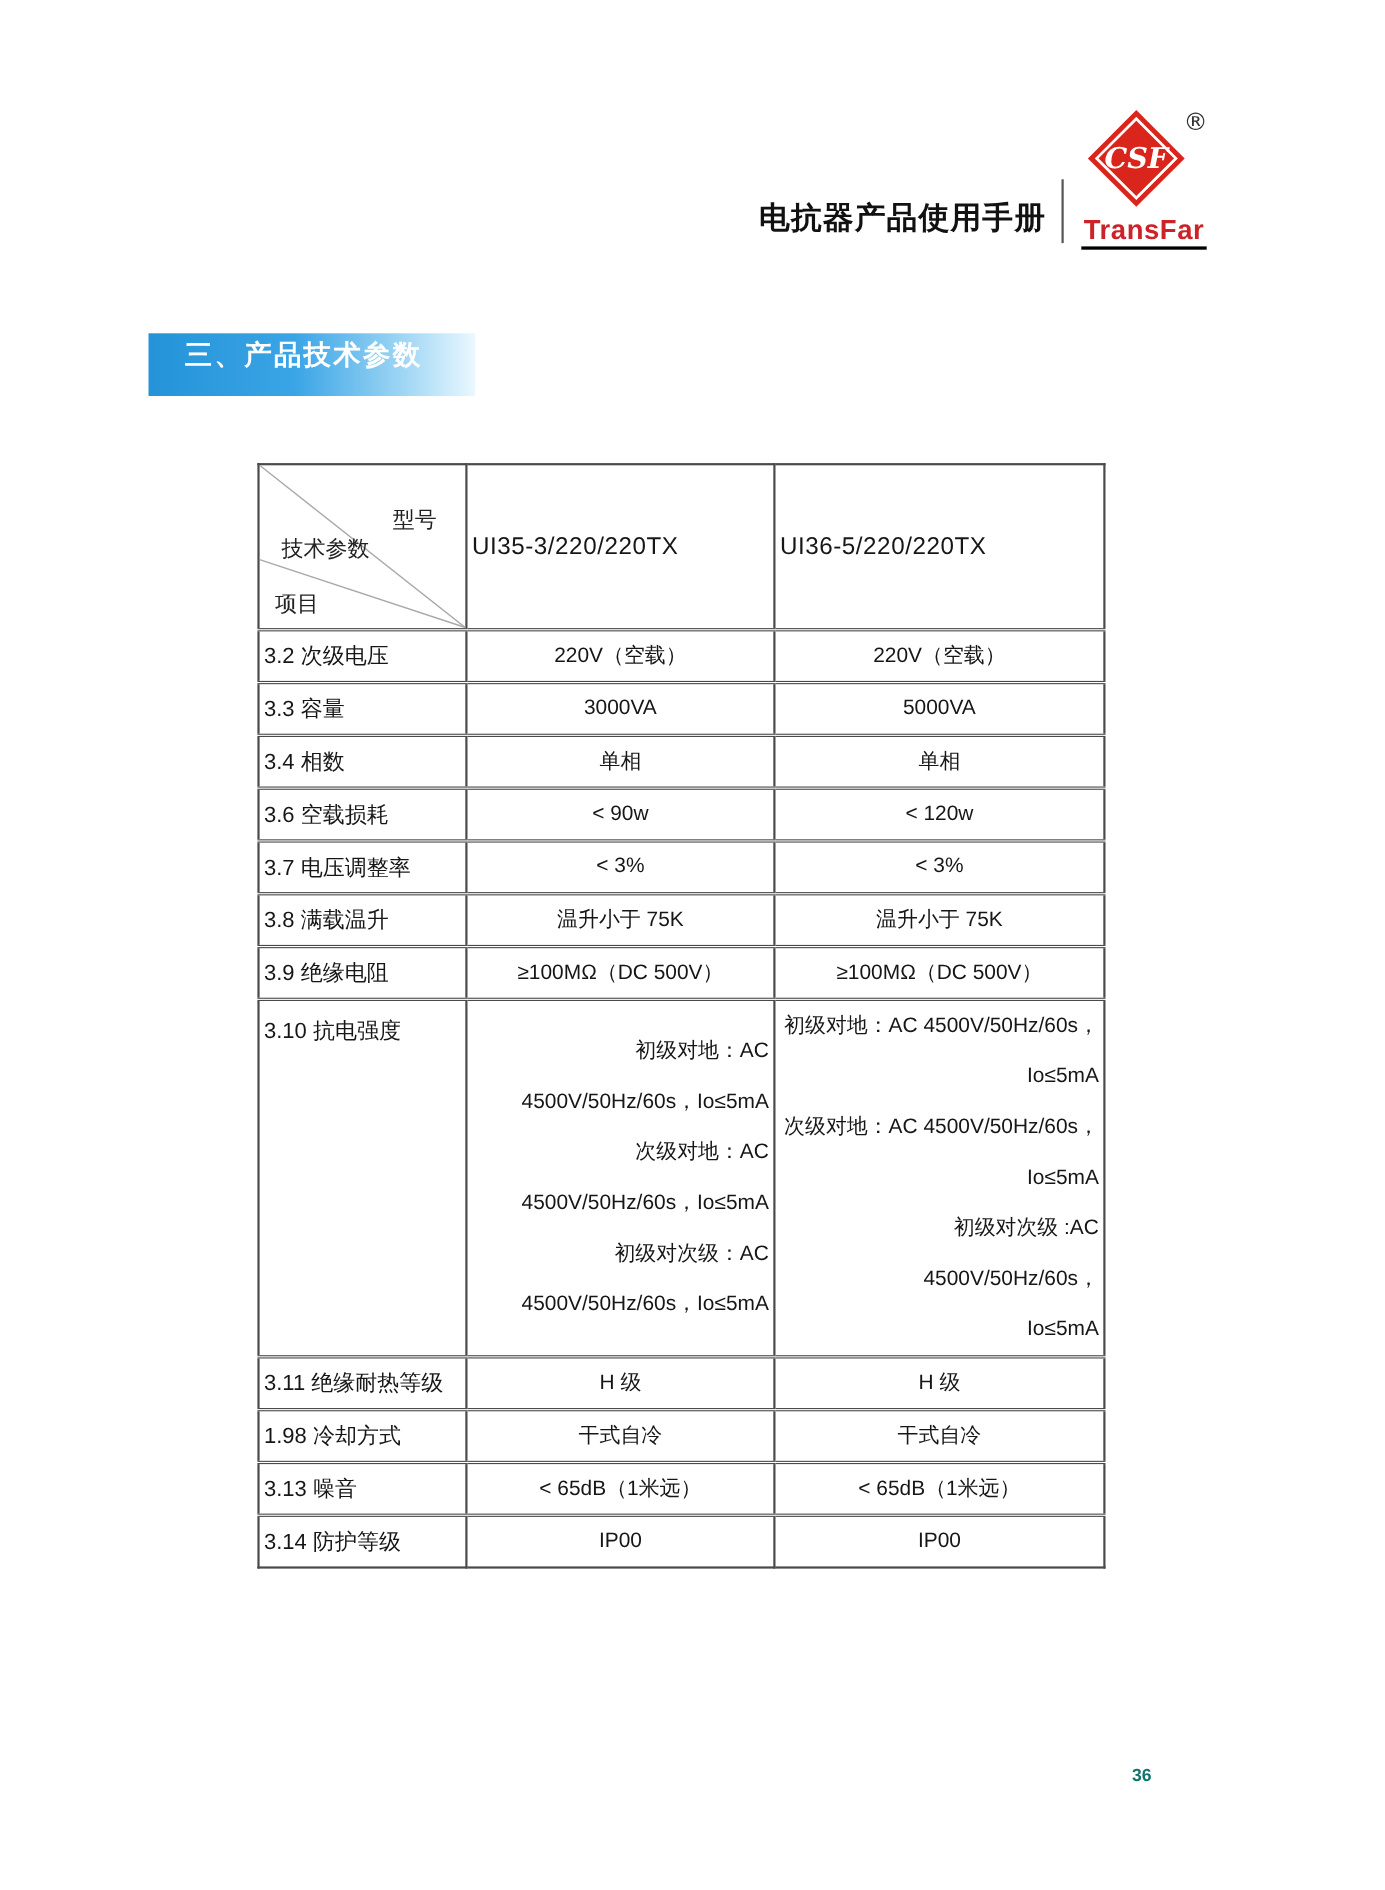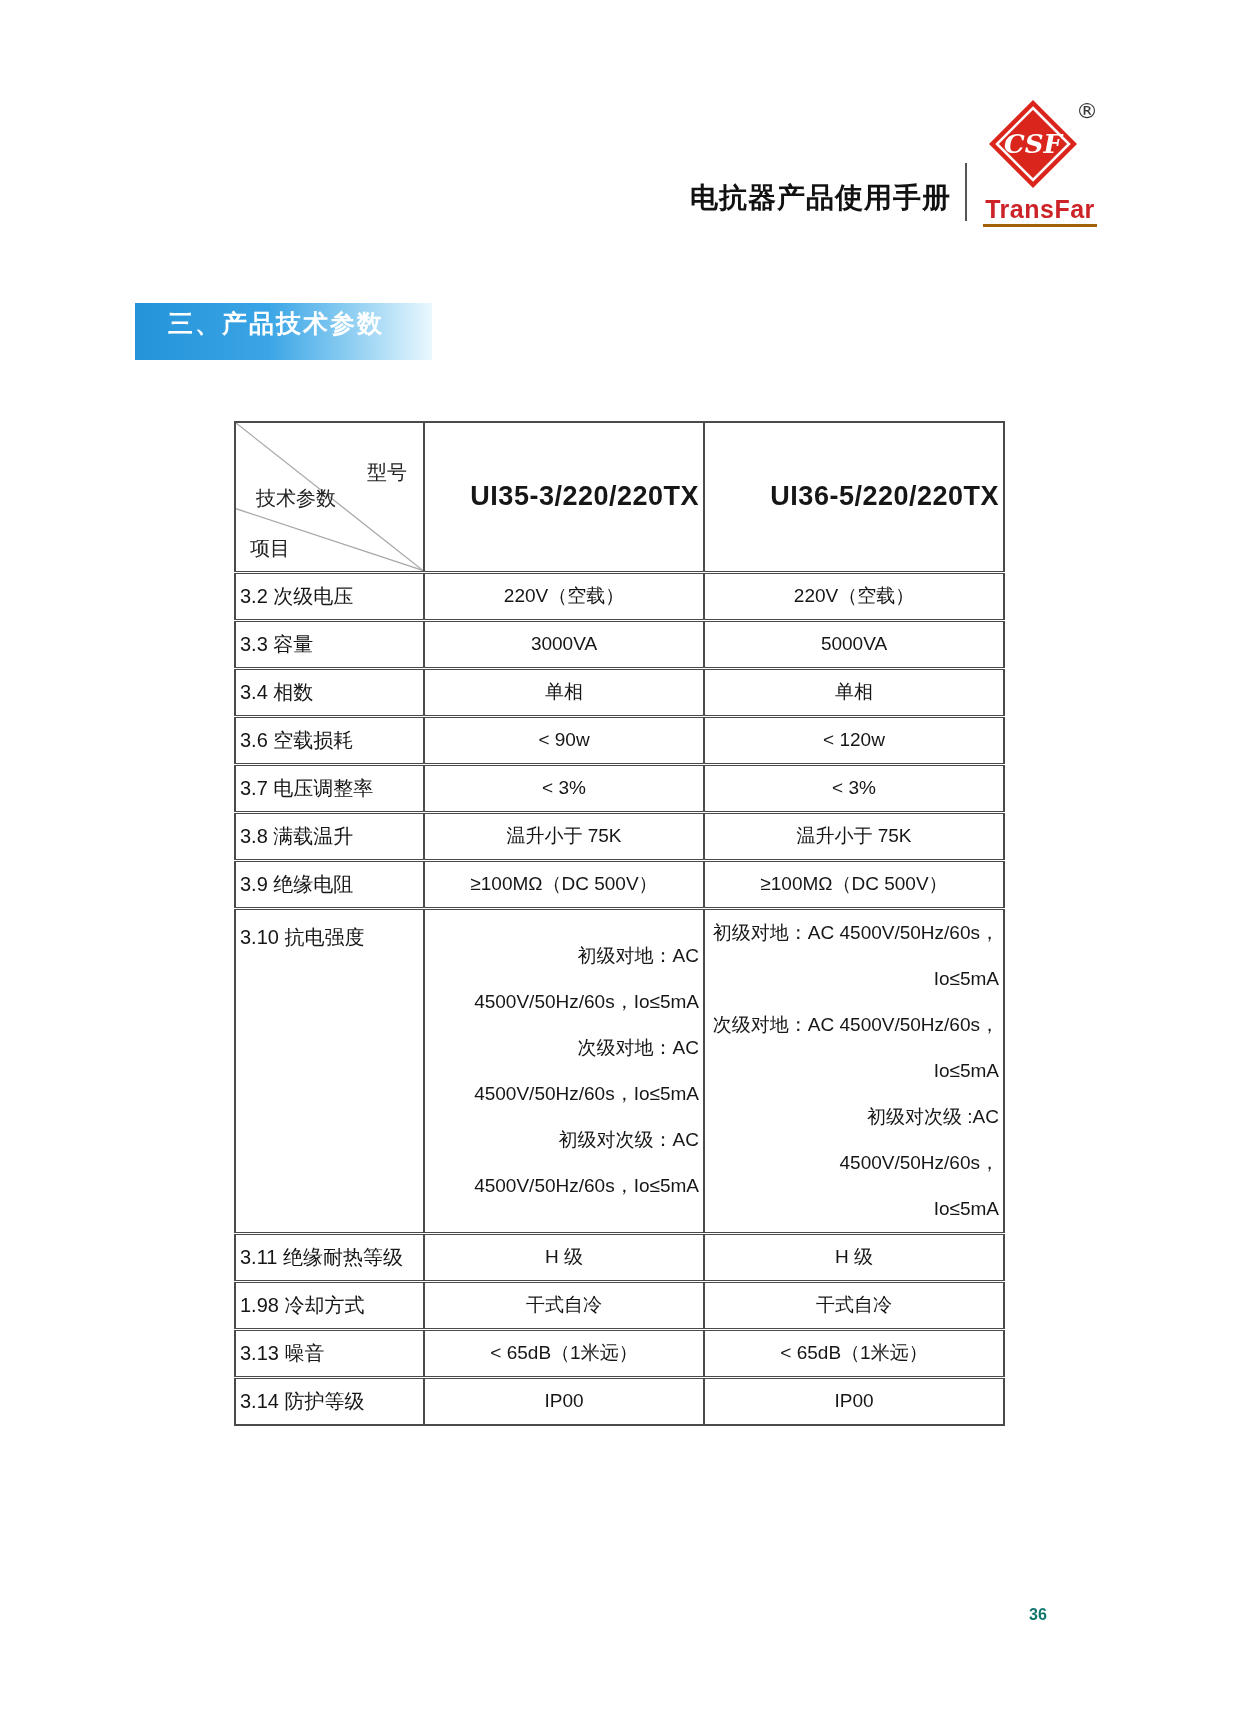--- a/index.html
+++ b/index.html
@@ -17,21 +17,21 @@
     font-size:28px;font-weight:bold;color:#111;
     letter-spacing:1px;margin-bottom:10px;white-space:nowrap;
   }
   .header-divider{
     width:2px;height:58px;background:#555;margin:0 14px 6px 14px;
   }
   .brand{display:flex;flex-direction:column;align-items:center;}
   .brand-name{
     font-size:25px;font-weight:600;color:#cc2328;
     letter-spacing:.5px;line-height:1.05;
-    border-bottom:3px solid #a16207;padding:0 2px 2px 2px;margin-top:2px;
+    border-bottom:3px solid #000000;padding:0 2px 2px 2px;margin-top:2px;
     font-family:"Liberation Sans","DejaVu Sans",sans-serif;
   }
 
   
   .section-banner{
     position:absolute;left:135px;top:303px;width:297px;height:57px;
     background:linear-gradient(to right,#2493d8 0%,#3aa5e6 45%,#9fd6f4 78%,#eaf8ff 100%);
     color:#ffffff;font-size:25px;font-weight:bold;letter-spacing:2px;
     line-height:41px;padding-left:33px;box-sizing:border-box;white-space:nowrap;
   }
@@ -44,27 +44,27 @@
   }
   table.params td{
     border:2px solid #4a4a4a;
     border-top:3px double #4a4a4a;
     padding:0 4px;box-sizing:border-box;
   }
   table.params tr.head-row td{border-top:2px solid #4a4a4a;}
   td.corner{position:relative;padding:0;}
   .corner-svg{position:absolute;left:0;top:0;width:100%;height:100%;}
   .corner-label{position:absolute;font-size:20px;color:#222;white-space:nowrap;}
-  .lab-model{right:16px;top:36px;margin-left:37px;}
+  .lab-model{right:26px;top:36px;margin-left:37px;}
   .lab-params{left:20px;top:62px;}
   .lab-item{left:14px;top:112px;}
   tr.head-row{height:150px;}
   td.model{
-    text-align:right;vertical-align:middle;
-    font-size:27px;letter-spacing:.5px;white-space:nowrap;font-weight:bold;
+    text-align:left;vertical-align:middle;
+    font-size:22px;letter-spacing:.5px;white-space:nowrap;
   }
   tr.prow{height:48px;}
   td.lbl{text-align:left;padding-left:12px;vertical-align:middle;white-space:nowrap;}
   td.val{text-align:center;vertical-align:middle;white-space:pre-line;font-size:19px;}
   tr.tallrow td.lbl{vertical-align:top;padding-top:14px;}
   tr.tallrow td.val{line-height:46px;padding-top:0;padding-bottom:0;text-align:right;}
 
   
   .page-number{
     position:absolute;left:1029px;top:1606px;

